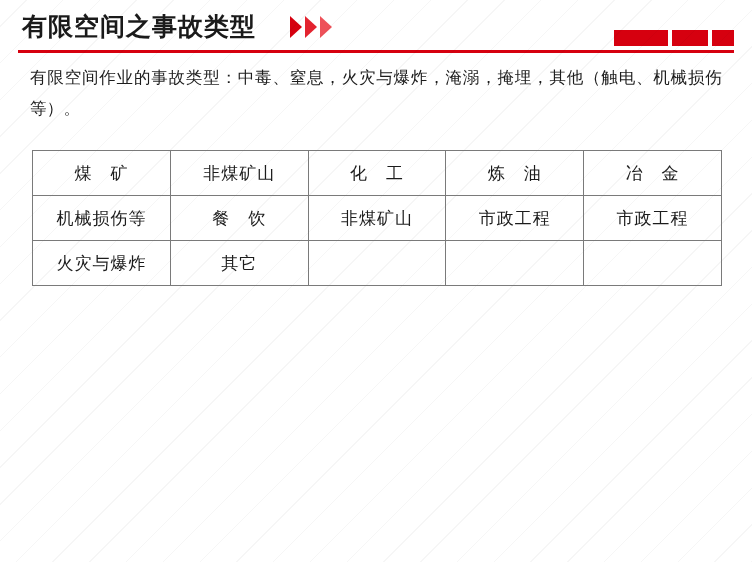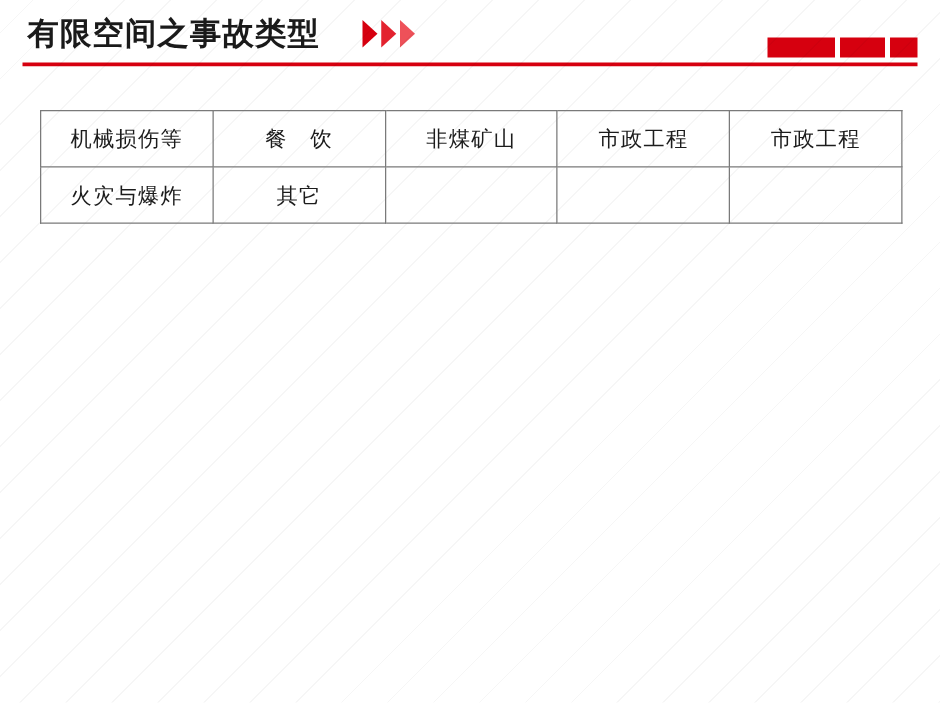--- a/index.html
+++ b/index.html
@@ -139,24 +139,32 @@
   </div>
   <div class="header-rule"></div>
   <div class="corner-blocks">
     <span class="cb"></span>
     <span class="cb small"></span>
     <span class="cb tiny"></span>
   </div>
 </div>
 
 <div class="content">
+  <p class="para para-2">有限空间作业的事故类型：中毒、窒息，火灾与爆炸，淹溺，掩埋，其他（触电、机械损伤等）。</p>
 
   <div class="tbl-wrap">
     <table class="grid">
       <tbody>
+        <tr>
+          <td>煤　矿</td>
+          <td>非煤矿山</td>
+          <td>化　工</td>
+          <td>炼　油</td>
+          <td>冶　金</td>
+        </tr>
         <tr>
           <td>机械损伤等</td>
           <td>餐　饮</td>
           <td>非煤矿山</td>
           <td>市政工程</td>
           <td>市政工程</td>
         </tr>
         <tr>
           <td>火灾与爆炸</td>
           <td>其它</td>

